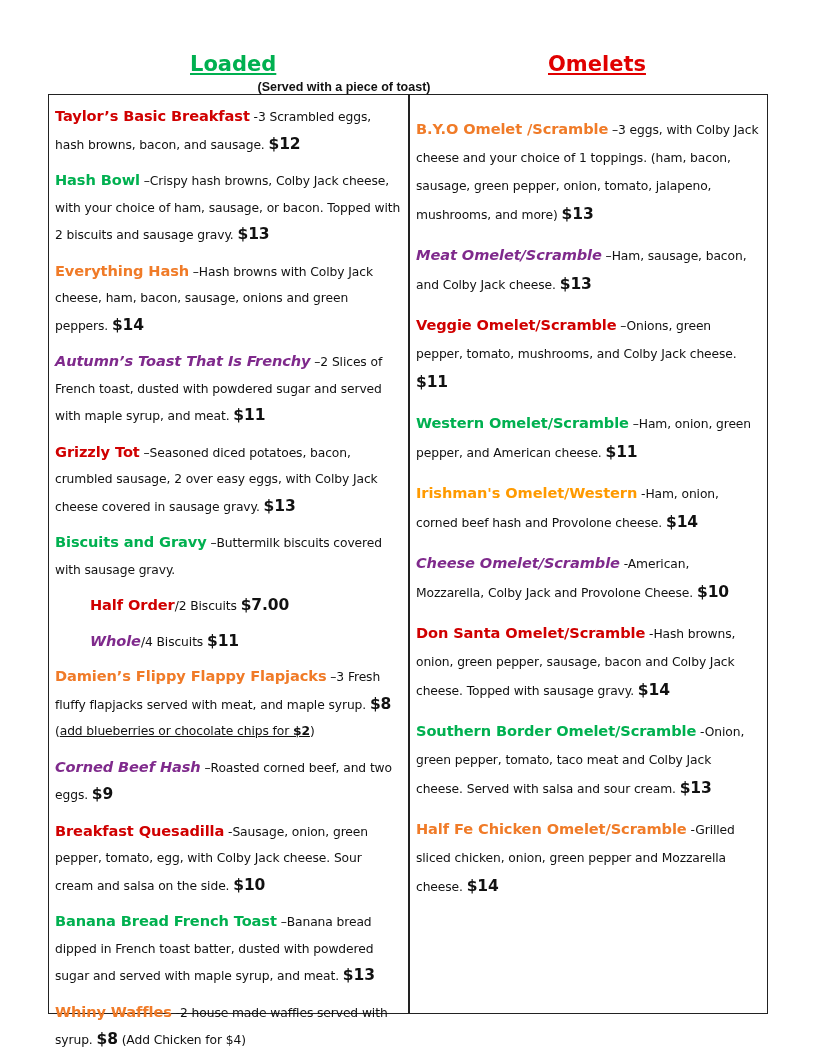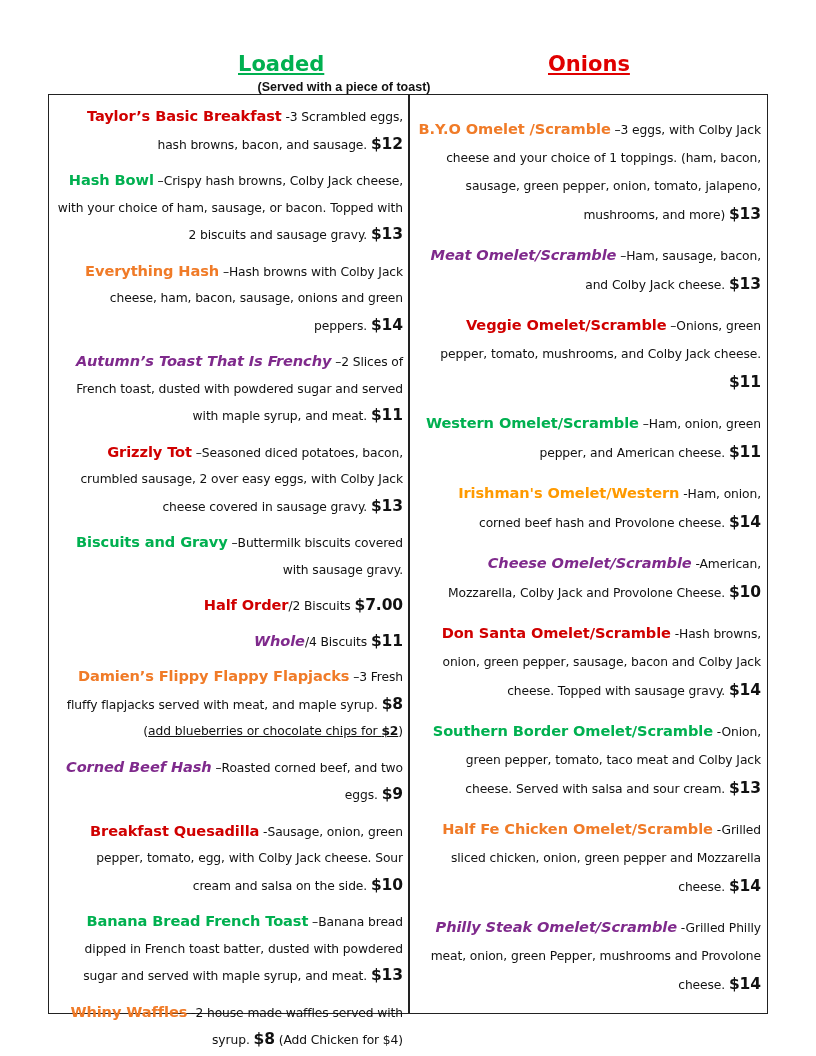--- a/index.html
+++ b/index.html
@@ -1,44 +1,44 @@
 <!DOCTYPE html>
 <html><head>
 <meta charset="utf-8">
 <style>
   html, body { margin:0; padding:0; background:#ffffff; }
   body { width:816px; height:1056px; position:relative; overflow:hidden;
          font-family:"DejaVu Sans", sans-serif; color:#111; }
   .heading { position:absolute; top:52px; font-size:21px; font-weight:bold;
              text-decoration:underline; font-family:"DejaVu Sans", sans-serif; }
-  .heading.left { left:190px; color:#00b050;margin-left:48px; }
+  .heading.left { left:190px; color:#00b050; }
   .heading.right { left:548px; color:#e00000; }
   .subtitle { position:absolute; top:80px; left:0; width:688px; text-align:center;
               font-family:"Liberation Sans", sans-serif; font-weight:bold; font-size:12.5px; color:#111; }
   .table { position:absolute; left:48px; top:94px; width:720px; height:920px;
-           border:1.5px solid #222; box-sizing:border-box;text-align:right; }
+           border:1.5px solid #222; box-sizing:border-box; }
   .divider { position:absolute; left:359px; top:0; width:1.5px; height:100%; background:#222; }
   .col { position:absolute; top:0; box-sizing:border-box; }
   .col.left { left:0; width:360px; padding:8px 6px 0 6px; }
   .col.right { left:361px; width:357px; padding:20px 6px 0 6px; }
   .item { font-size:12.3px; line-height:26px; margin-bottom:9px; letter-spacing:-0.1px; }
   .col.left .item { line-height:26.5px; }
   .col.right .item { line-height:28px; margin-bottom:12px; }
   .name { font-weight:bold; font-size:14.6px; }
   .price { font-weight:bold; font-size:15.5px; }
   .sub { padding-left:35px; margin-bottom:8px; }
   .note-u { text-decoration:underline; }
   .red { color:#d00000; } .green { color:#00b050; } .orange { color:#f07b28; }
   .purple { color:#7f2a8c;font-style:italic; } .gold { color:#ff9a00; }
 </style>
 </head>
 <body>
 
 <div class="heading left">Loaded</div>
-<div class="heading right">Onions</div>
+<div class="heading right">Omelets</div>
 <div class="subtitle">(Served with a piece of toast)</div>
 
 <div class="table">
   <div class="divider"></div>
 
   <div class="col left">
 
     <div class="item"><span class="name red">Taylor’s Basic Breakfast</span><span> -3 Scrambled eggs, hash browns, bacon, and sausage. </span><span class="price">$12</span></div>
     <div class="item"><span class="name green">Hash Bowl</span><span> –Crispy hash browns, Colby Jack cheese, with your choice of ham, sausage, or bacon. Topped with 2 biscuits and sausage gravy. </span><span class="price">$13</span></div>
     <div class="item"><span class="name orange">Everything Hash</span><span> –Hash browns with  Colby Jack cheese, ham, bacon, sausage,  onions and green peppers. </span><span class="price">$14</span></div>
@@ -60,15 +60,14 @@
   <div class="col right">
     <div class="item"><span class="name orange">B.Y.O Omelet /Scramble</span><span> –3 eggs, with Colby Jack cheese and your choice of 1 toppings. (ham, bacon, sausage, green pepper, onion, tomato, jalapeno, mushrooms, and more) </span><span class="price">$13</span></div>
     <div class="item"><span class="name purple">Meat Omelet/Scramble</span><span> –Ham, sausage, bacon, and Colby Jack cheese. </span><span class="price">$13</span></div>
     <div class="item"><span class="name red">Veggie Omelet/Scramble</span><span> –Onions, green pepper, tomato, mushrooms, and Colby Jack cheese. </span><span class="price">$11</span></div>
     <div class="item"><span class="name green">Western Omelet/Scramble</span><span> –Ham, onion, green pepper, and American cheese. </span><span class="price">$11</span></div>
     <div class="item"><span class="name gold">Irishman's Omelet/Western</span><span>  -Ham, onion, corned beef hash and Provolone cheese.  </span><span class="price">$14</span></div>
     <div class="item"><span class="name purple">Cheese Omelet/Scramble</span><span> -American, Mozzarella, Colby Jack and Provolone Cheese. </span><span class="price">$10</span></div>
     <div class="item"><span class="name red">Don Santa Omelet/Scramble</span><span> -Hash browns, onion, green pepper, sausage, bacon and Colby Jack cheese. Topped with sausage gravy. </span><span class="price">$14</span></div>
     <div class="item"><span class="name green">Southern Border Omelet/Scramble</span><span> -Onion, green pepper, tomato, taco meat and Colby Jack cheese. Served with salsa and sour cream. </span><span class="price">$13</span></div>
     <div class="item"><span class="name orange">Half Fe Chicken Omelet/Scramble</span><span> -Grilled sliced chicken, onion, green pepper and Mozzarella cheese. </span><span class="price">$14</span></div>
-    <div class="item"><span class="name purple">Philly Steak Omelet/Scramble</span><span> -Grilled Philly meat, onion, green Pepper, mushrooms and Provolone cheese. </span><span class="price">$14</span></div>
   </div>
 </div>
 
 </body></html>

